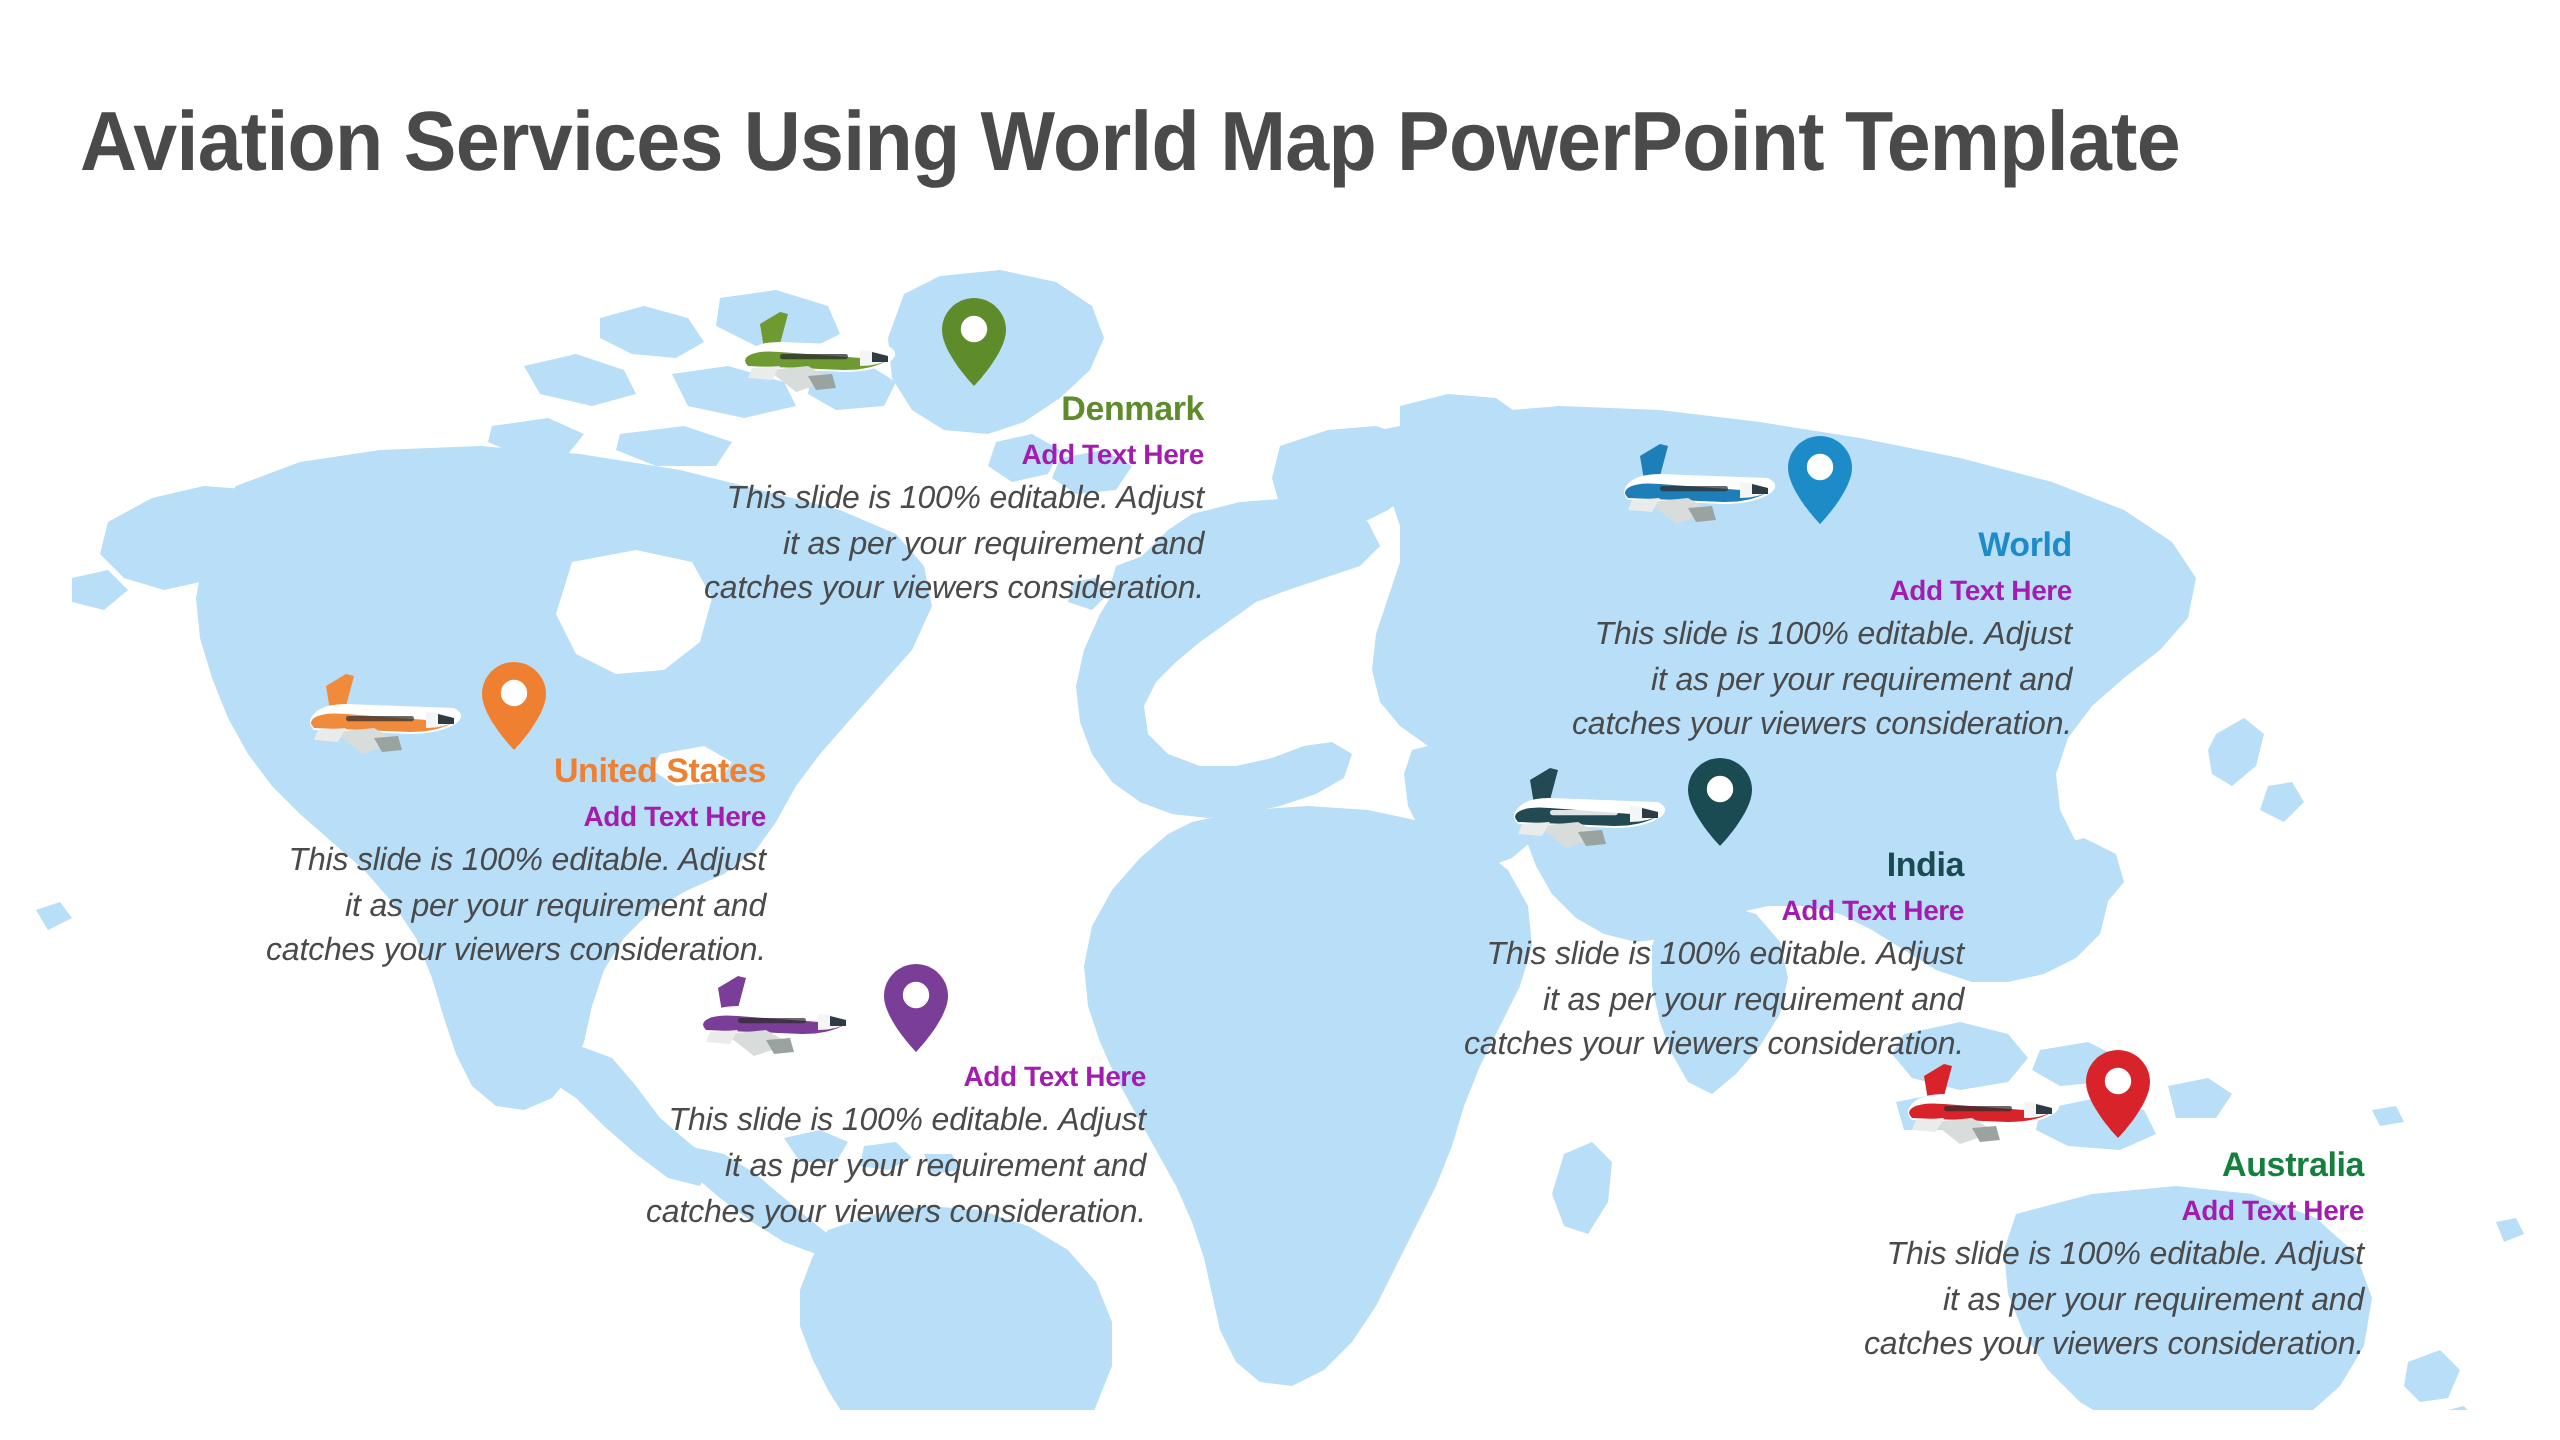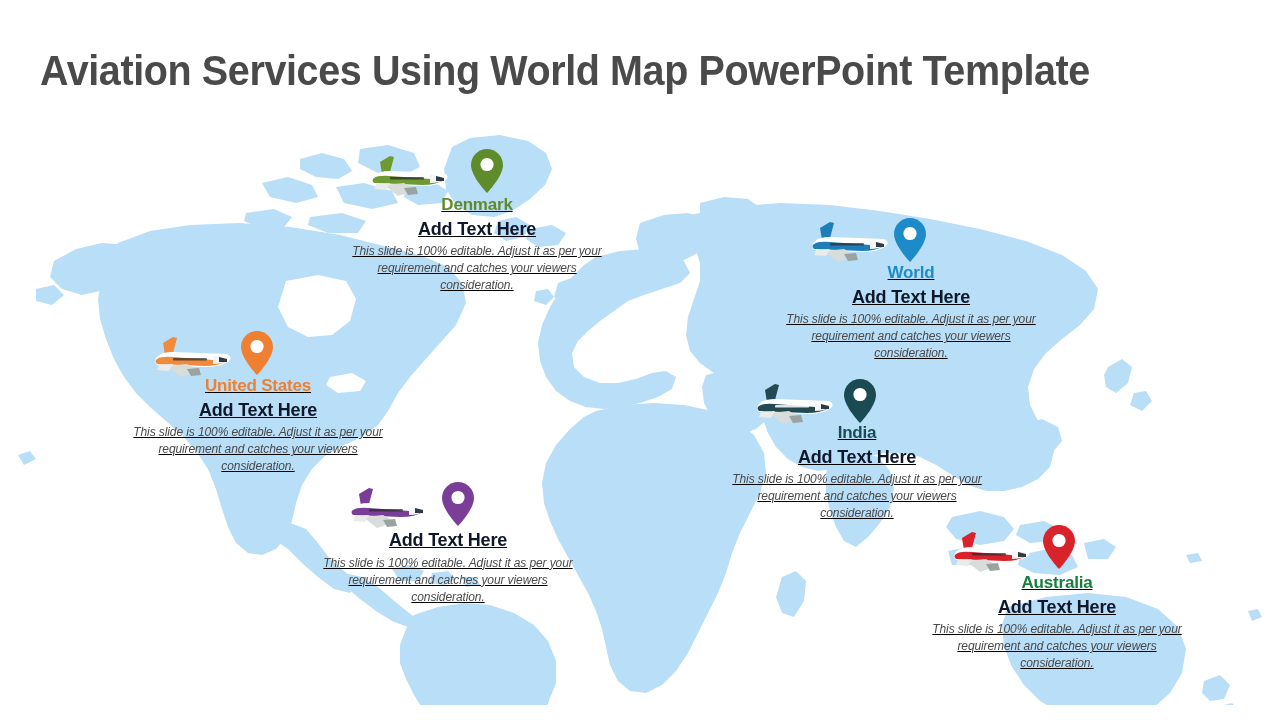--- a/index.html
+++ b/index.html
@@ -21,31 +21,31 @@
 
   
   #map-wrap{position:absolute;left:0;top:125px;width:1280px;height:580px;}
   #map-svg{display:block;width:1280px;height:580px;}
 
   
   .marker-group{position:absolute;}
   .pin{position:absolute;width:34px;height:46px;}
   .plane{position:absolute;width:96px;height:54px;}
 
-  .callout{position:absolute;width:250px;text-align:center;text-decoration:underline;}
+  .callout{position:absolute;width:250px;text-align:right;}
   .country{
     font-size:17px;font-weight:bold;line-height:1.1;margin-bottom:4px;
     letter-spacing:-0.2px;
   }
   .addtext{
-    font-size:18px;font-weight:bold;color:#0f172a;line-height:1.15;
+    font-size:14px;font-weight:bold;color:#a21caf;line-height:1.15;
     margin-bottom:4px;letter-spacing:-0.2px;
   }
   .body{
-    font-size:12px;font-style:italic;color:#4A4A4A;line-height:1.42;
+    font-size:16px;font-style:italic;color:#4A4A4A;line-height:1.42;
     letter-spacing:-0.1px;
   }
 
   
   #g-denmark{left:352px;top:152px;width:260px;height:150px;}
   #g-denmark .plane{left:8px;top:0px;}
   #g-denmark .pin{left:118px;top:-4px;}
   #g-denmark .callout{left:0px;top:44px;}
 
   #g-us{left:133px;top:325px;width:260px;height:155px;}

